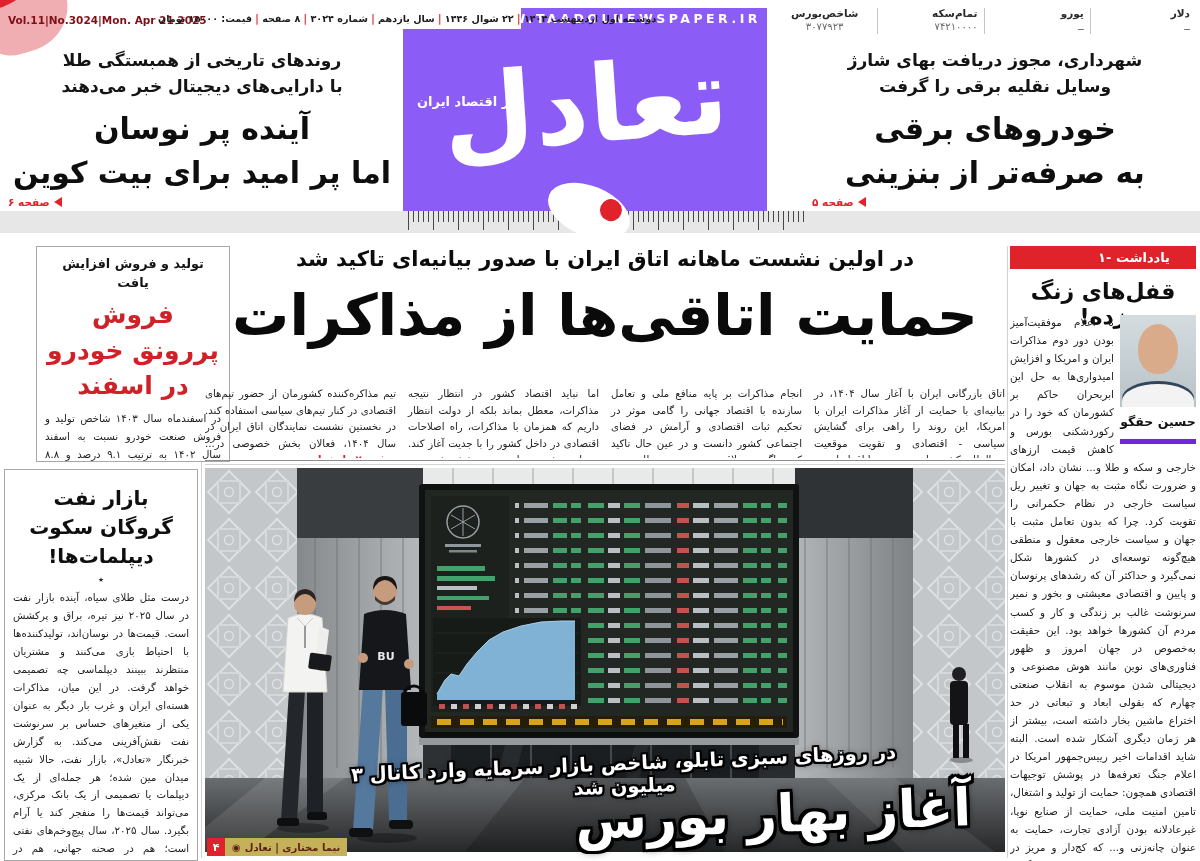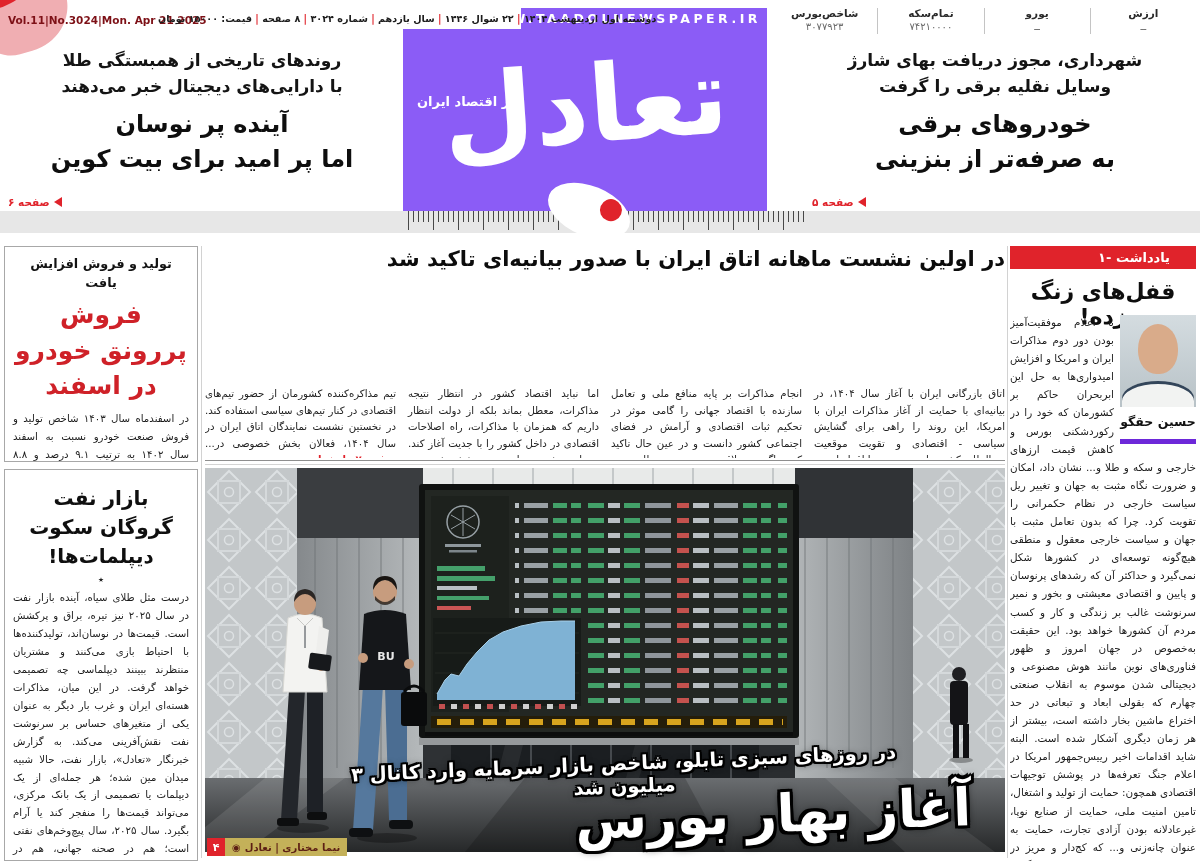--- a/index.html
+++ b/index.html
@@ -10,21 +10,21 @@
   .corner-swoosh{position:absolute;left:-24px;top:-34px;width:92px;height:86px;background:#f0aeb2;
         border-radius:44% 56% 60% 40%;transform:rotate(-16deg);z-index:1;}
   .corner-swoosh::before{content:"";position:absolute;left:4px;top:-6px;width:64px;height:40px;background:#e0232b;
         border-radius:50% 50% 60% 40%;transform:rotate(-10deg);}
   .en-info{position:absolute;left:8px;top:14px;z-index:3;font-size:10.5px;font-weight:700;color:#7d1016;white-space:nowrap;}
   .fa-info{position:absolute;left:158px;top:13px;z-index:3;font-size:9.6px;font-weight:700;color:#1c1c1c;
         white-space:nowrap;direction:rtl;}
   .fa-info .seg:not(:last-child)::after{content:" | ";color:#e0232b;font-weight:700;}
   .markets{position:absolute;left:772px;top:8px;width:424px;height:26px;display:flex;z-index:3;}
   .mkt{flex:1;text-align:center;direction:rtl;padding:0 6px;}
-  .mkt:not(:first-child){border-left:1px solid #c4c4c4;}
+  .mkt:not(:first-child){border-left:1px solid #c4c4c4;text-align:right;}
   .mlabel{font-size:10.5px;font-weight:700;color:#2a2a2a;line-height:1.1;}
   .mvalue{font-size:10px;color:#6a6a6a;line-height:1.3;}
 
   
   .gray-band{position:absolute;left:0;top:211px;width:1200px;height:22px;background:#e7e7e7;z-index:0;}
   .ruler-ticks{position:absolute;left:408px;top:211px;width:398px;height:21px;z-index:1;
         background-image:
           repeating-linear-gradient(90deg,#474747 0 1px,transparent 1px 25px),
           repeating-linear-gradient(90deg,#474747 0 1px,transparent 1px 5px);
         background-size:100% 19px,100% 11px;background-repeat:no-repeat;}
@@ -38,34 +38,34 @@
         font-weight:700;direction:rtl;transform:rotate(-4deg);line-height:1.5;}
   .logo-tail{position:absolute;left:546px;top:186px;width:86px;height:50px;background:#ffffff;border-radius:50%;
         transform:rotate(22deg);z-index:2;}
   .tail-dot{position:absolute;right:12px;top:5px;width:22px;height:22px;background:#e0232b;border-radius:50%;}
 
   
   .flank{position:absolute;top:48px;text-align:center;direction:rtl;z-index:3;}
   .flank-left{left:8px;width:388px;}
   .flank-right{left:798px;width:394px;}
   .kicker-sm{font-size:17px;font-weight:700;line-height:1.5;white-space:pre-line;color:#141414;}
-  .headline-md{margin-top:8px;font-size:24px;font-weight:700;line-height:1.45;white-space:pre-line;color:#0e0e0e;}
+  .headline-md{margin-top:8px;font-size:30px;font-weight:700;line-height:1.45;white-space:pre-line;color:#0e0e0e;}
   .pageref{position:absolute;display:flex;align-items:center;gap:4px;color:#e0232b;font-size:10.5px;font-weight:700;z-index:3;direction:rtl;}
   .tri{width:0;height:0;border-top:5px solid transparent;border-bottom:5px solid transparent;border-right:8px solid #e0232b;}
   .pr-tl{left:8px;top:196px;}
   .pr-tr{left:812px;top:196px;}
 
   
   .vline{position:absolute;top:246px;height:612px;width:1px;background:#d2d2d2;}
   .vl-a{left:201px;} .vl-b{left:1007px;}
 
   
   .box{position:absolute;left:4px;width:194px;border:1px solid #a8a8a8;background:#fff;padding:7px 8px;
        box-sizing:border-box;overflow:hidden;direction:rtl;text-align:center;z-index:3;}
-  .box-car{top:246px;height:216px;}
+  .box-car{top:246px;height:216px;margin-left:32px;}
   .box-oil{top:469px;height:392px;}
   .bkicker{font-size:12.8px;font-weight:700;line-height:1.5;white-space:pre-line;color:#131313;}
   .bheadline-red{color:#cf2128;font-size:25px;font-weight:700;line-height:1.42;white-space:pre-line;margin:5px 0 6px;}
   .bheadline-dark{color:#0f0f0f;font-size:20px;font-weight:700;line-height:1.45;white-space:pre-line;margin:7px 0 2px;}
   .orn{font-size:11px;color:#222;margin:1px 0 3px;}
   .bbody{font-size:10.2px;line-height:1.76;text-align:justify;color:#1c1c1c;}
   .red-ref{color:#e0232b;font-weight:700;}
 
   
   .note-bar{position:absolute;left:1010px;top:246px;width:186px;height:23px;background:#e0232b;color:#fff;
@@ -77,21 +77,21 @@
   .author-card{float:right;width:76px;margin:2px 0 4px 6px;}
   .author-photo{width:76px;height:92px;background:linear-gradient(#d4dce0,#b8c2c7);position:relative;overflow:hidden;}
   .author-photo::before{content:"";position:absolute;left:50%;top:9px;transform:translateX(-50%);
         width:40px;height:50px;background:#d9ab8a;border-radius:50% 50% 46% 46%;}
   .author-photo::after{content:"";position:absolute;left:50%;bottom:-8px;transform:translateX(-50%);
         width:72px;height:34px;background:#f2f3f2;border-radius:50% 50% 0 0;box-shadow:inset 0 3px 0 #33455a;}
   .author-name{font-size:12.5px;font-weight:700;text-align:center;border-bottom:5px solid #6d28d9;
         padding:4px 0 6px;color:#111;}
 
   
-  .lead-kicker{position:absolute;left:205px;top:247px;width:800px;font-size:21px;font-weight:700;
+  .lead-kicker{position:absolute;left:205px;top:247px;width:800px;text-align:center;font-size:21px;font-weight:700;
         color:#0c0c0c;direction:rtl;z-index:3;}
   .lead-headline{position:absolute;left:205px;top:278px;width:800px;text-align:center;font-size:57px;font-weight:700;
         color:#0a0a0a;direction:rtl;line-height:1.3;z-index:3;}
   .lead-cols{position:absolute;left:205px;top:386px;width:800px;height:72px;display:flex;gap:12px;direction:rtl;
         overflow:hidden;z-index:3;}
   .lcol{flex:1;text-align:justify;font-size:10.2px;line-height:1.62;color:#222;direction:rtl;}
   .center-rule{position:absolute;left:205px;top:460px;width:800px;height:3px;border-top:1px solid #8e8e8e;
         border-bottom:1px solid #d4d4d4;z-index:3;}
 
   
@@ -129,21 +129,21 @@
     </div>
     <div class="mkt">
       <div class="mlabel">تمام‌سکه</div>
       <div class="mvalue">۷۴۲۱۰۰۰۰</div>
     </div>
     <div class="mkt">
       <div class="mlabel">یورو</div>
       <div class="mvalue">ــ</div>
     </div>
     <div class="mkt">
-      <div class="mlabel">ارزش</div>
+      <div class="mlabel">دلار</div>
       <div class="mvalue">ــ</div>
     </div>
   </div>
 
   <div class="gray-band"></div>
   <div class="ruler-ticks"></div>
   <div class="masthead">
     <div class="mast-notch"></div>
     <div class="mast-url">WWW.TAADOLNEWSPAPER.IR</div>
     <div class="mast-tagline">نیاز اقتصاد ایران</div>
@@ -201,20 +201,21 @@
   <div class="note-body">
     <div class="author-card">
       <div class="author-photo"></div>
       <div class="author-name">حسین حقگو</div>
     </div>
     <span>با اعلام موفقیت‌آمیز بودن دور دوم مذاکرات ایران و امریکا و افزایش امیدواری‌ها به حل این ابربحران حاکم بر کشورمان که خود را در رکوردشکنی بورس و کاهش قیمت ارزهای</span>
     <span>خارجی و سکه و طلا و... نشان داد، امکان و ضرورت نگاه مثبت به جهان و تغییر ریل سیاست خارجی در نظام حکمرانی را تقویت کرد. چرا که بدون تعامل مثبت با جهان و سیاست خارجی معقول و منطقی هیچ‌گونه توسعه‌ای در کشورها شکل نمی‌گیرد و حداکثر آن که رشدهای پرنوسان و پایین و اقتصادی معیشتی و بخور و نمیر سرنوشت غالب بر زندگی و کار و کسب مردم آن کشورها خواهد بود. این حقیقت به‌خصوص در جهان امروز و ظهور فناوری‌های نوین مانند هوش مصنوعی و دیجیتالی شدن موسوم به انقلاب صنعتی چهارم که بقولی ابعاد و تبعاتی در حد اختراع ماشین بخار داشته است، بیشتر از هر زمان دیگری آشکار شده است. البته شاید اقدامات اخیر رییس‌جمهور امریکا در اعلام جنگ تعرفه‌ها در پوشش توجیهات اقتصادی همچون: حمایت از تولید و اشتغال، تامین امنیت ملی، حمایت از صنایع نوپا، غیرعادلانه بودن آزادی تجارت، حمایت به عنوان چانه‌زنی و... که کج‌دار و مریز در حال انجام است، به ظاهر نافی گفتار فوق‌الذکر باشد. اما تاثیرات مخرب این رفتار و نقدهای اساسی وارده بر آن و آموزه‌های علم اقتصاد نشان می‌دهد این حرکت ماندگار نیست و جهان امروز چاره‌ای جز رفتن به سمت همکاری و مشارکت و گسترش زنجیره‌های ارزش و تامین، در سایه گفت‌وگوهای صلح‌آمیز و تنش‌زدایی دیپلماتیک ندارد و کشورمان نیز استثنایی بر این قاعده نیست. تعاملات اخیر عربستان با کشورمان و سفر وزیر دفاع این کشور به همراه هیاتی ۷۰ نفره، به خوبی گویای غلبه گفتمان توسعه اقتصادی و همکاری‌های تجاری در تعاملات کشورهاست...</span>
   </div>
 
   <div class="lead-kicker">در اولین نشست ماهانه اتاق ایران با صدور بیانیه‌ای تاکید شد</div>
+  <div class="lead-headline">حمایت اتاقی‌ها از مذاکرات</div>
   <div class="lead-cols">
     <div class="lcol">اتاق بازرگانی ایران با آغاز سال ۱۴۰۴، در بیانیه‌ای با حمایت از آغاز مذاکرات ایران با امریکا، این روند را راهی برای گشایش سیاسی - اقتصادی و تقویت موقعیت بین‌المللی کشور دانست. رییس اتاق ایران نیز طی سخنانی</div>
     <div class="lcol">انجام مذاکرات بر پایه منافع ملی و تعامل سازنده با اقتصاد جهانی را گامی موثر در تحکیم ثبات اقتصادی و آرامش در فضای اجتماعی کشور دانست و در عین حال تاکید کرد، اگرچه علاقمند به نتیجه مطلوب در مذاکرات هستیم،</div>
     <div class="lcol">اما نباید اقتصاد کشور در انتظار نتیجه مذاکرات، معطل بماند بلکه از دولت انتظار داریم که همزمان با مذاکرات، راه اصلاحات اقتصادی در داخل کشور را با جدیت آغاز کند. در این نشست، از سوی بخش خصوصی پیشنهاد شد که</div>
     <div class="lcol">
       <span>تیم مذاکره‌کننده کشورمان از حضور تیم‌های اقتصادی در کنار تیم‌های سیاسی استفاده کند. در نخستین نشست نمایندگان اتاق ایران در سال ۱۴۰۴، فعالان بخش خصوصی در...</span> <span class="red-ref">صفحه ۷ را بخوانید</span>
     </div>
   </div>
   <div class="center-rule"></div>
 

